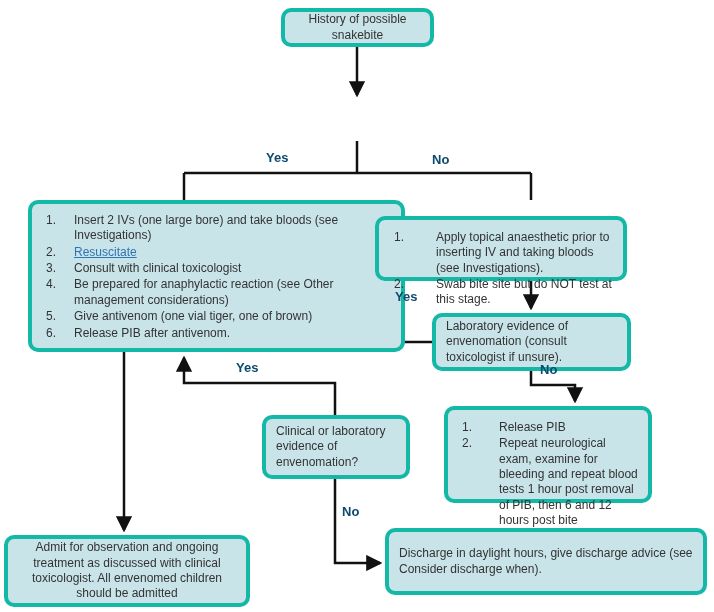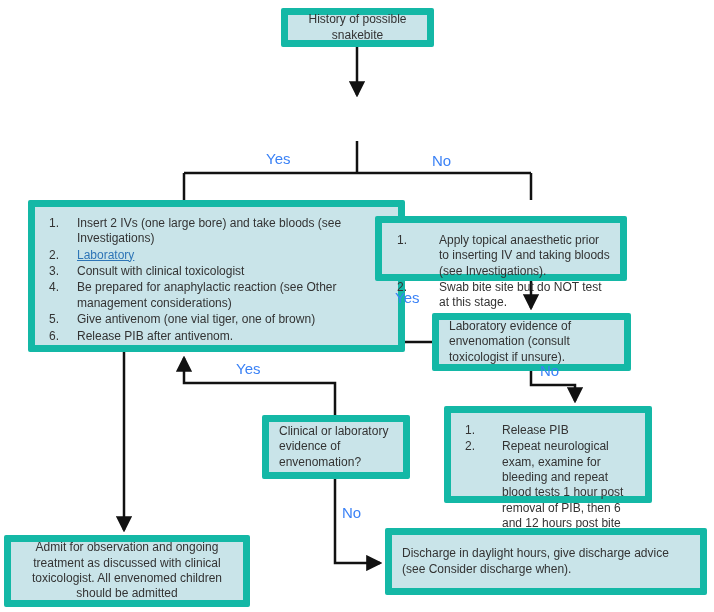--- a/index.html
+++ b/index.html
@@ -9,41 +9,41 @@
     background:#ffffff;
     font-family:"Liberation Sans", sans-serif;
     color:#333333;
     overflow:hidden;
   }
   #arrows{position:absolute;left:0;top:0;width:714px;height:612px;}
   .node{
     position:absolute;
     box-sizing:border-box;
     background:#c9e4e9;
-    border:7px solid #14b8a6;
-    border-radius:2px;
+    border:4px solid #14b8a6;
+    border-radius:10px;
     font-size:12px;
     line-height:1.28;
     color:#333333;
   }
   .node.center{display:flex;align-items:center;justify-content:center;text-align:center;padding:4px 10px;}
   .node.leftpad{display:flex;align-items:center;text-align:left;padding:5px 10px;}
   .node ol{list-style:none;margin:0;counter-reset:item;}
   .node li{counter-increment:item;display:grid;margin:1px 0;}
   .node li::before{content:counter(item) ".";}
   #node-yes-actions ol{padding:8px 8px 8px 14px;}
   #node-yes-actions li{grid-template-columns:28px 1fr;}
   #node-no-actions ol{padding:9px 8px 9px 15px;}
   #node-no-actions li{grid-template-columns:42px 1fr;}
   #node-release-pib ol{padding:9px 8px 9px 14px;}
   #node-release-pib li{grid-template-columns:37px 1fr;}
   .linktext{color:#2e75b6;text-decoration:underline;cursor:pointer;}
   .edge-label{
     position:absolute;
-    font-size:15px;font-weight:normal;color:#3b82f6;
+    font-size:13px;font-weight:bold;color:#0c4a6e;
     background:transparent;
   }
 </style>
 </head>
 <body>
 
 <div id="canvas">
 
   <svg id="arrows" viewBox="0 0 714 612" xmlns="http://www.w3.org/2000/svg">
     <defs>
@@ -78,21 +78,21 @@
     <span>History of possible snakebite</span>
   </div>
 
 
   <div class="node" id="node-yes-actions" style="left:28px;top:200px;width:377px;height:152px;">
     <ol>
       <li>
           <span>Insert 2 IVs (one large bore) and take bloods (see Investigations)</span>
         </li>
       <li>
-          <span class="linktext">Laboratory</span>
+          <span class="linktext">Resuscitate</span>
         </li>
       <li>
           <span>Consult with clinical toxicologist</span>
         </li>
       <li>
           <span>Be prepared for anaphylactic reaction (see Other management considerations)</span>
         </li>
       <li>
           <span>Give antivenom (one vial tiger, one of brown)</span>
         </li>

